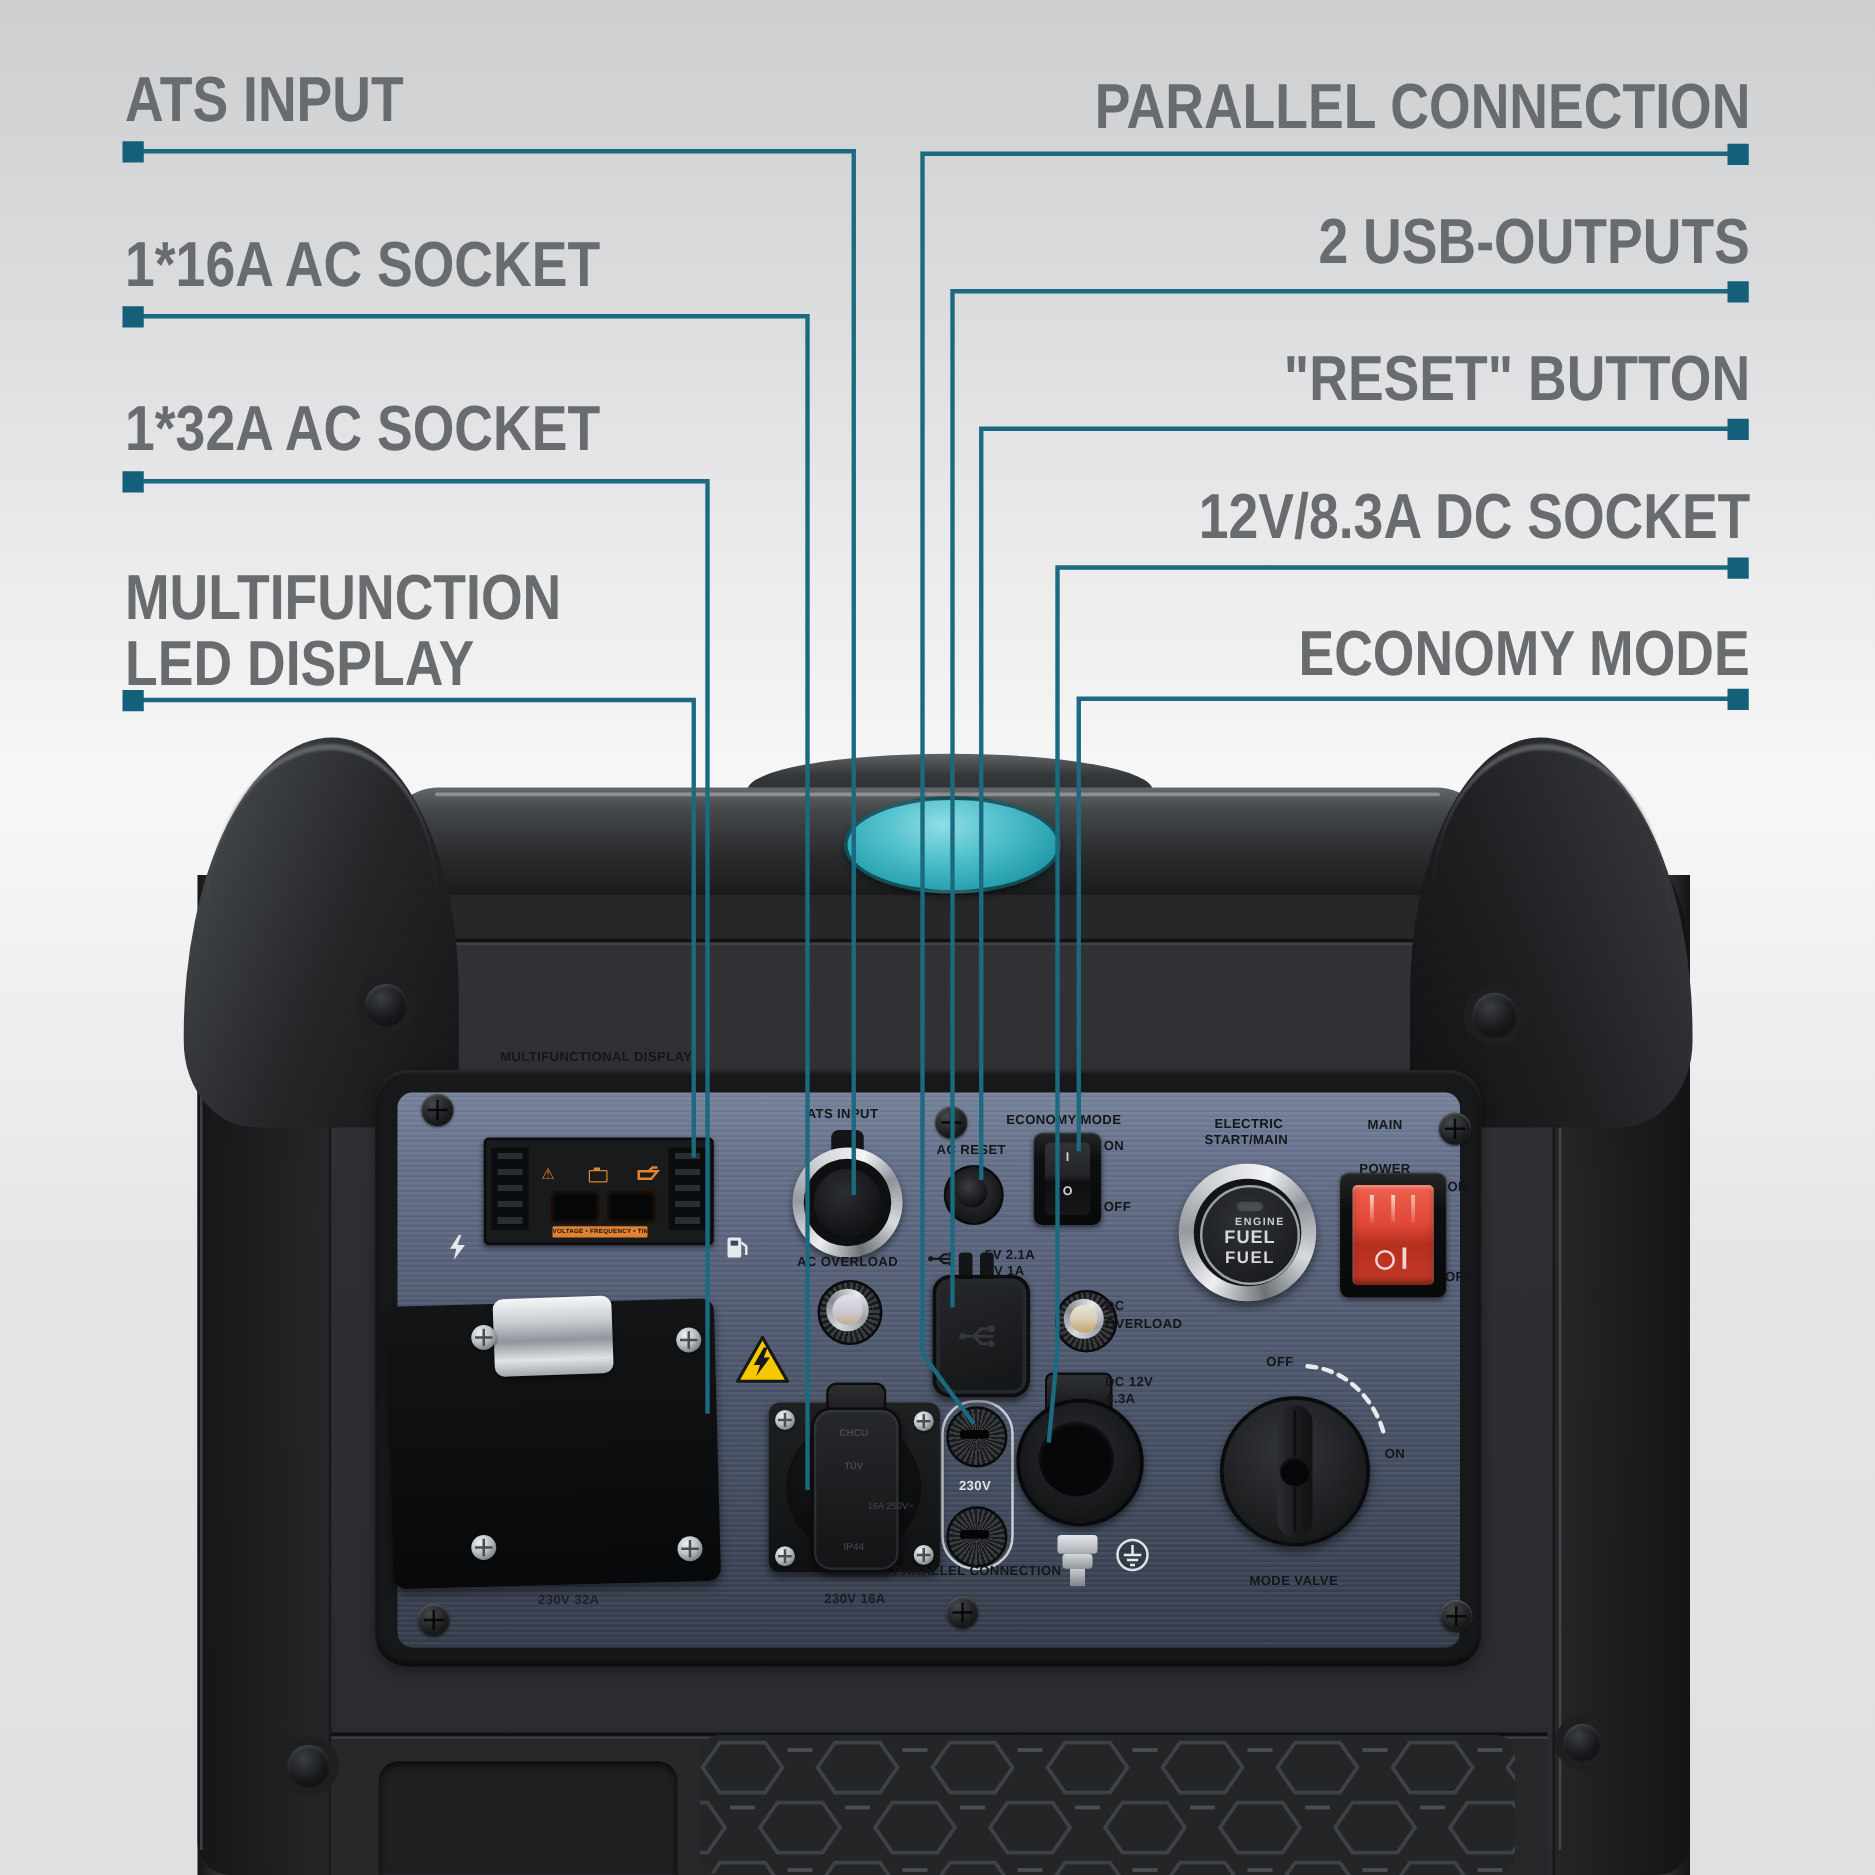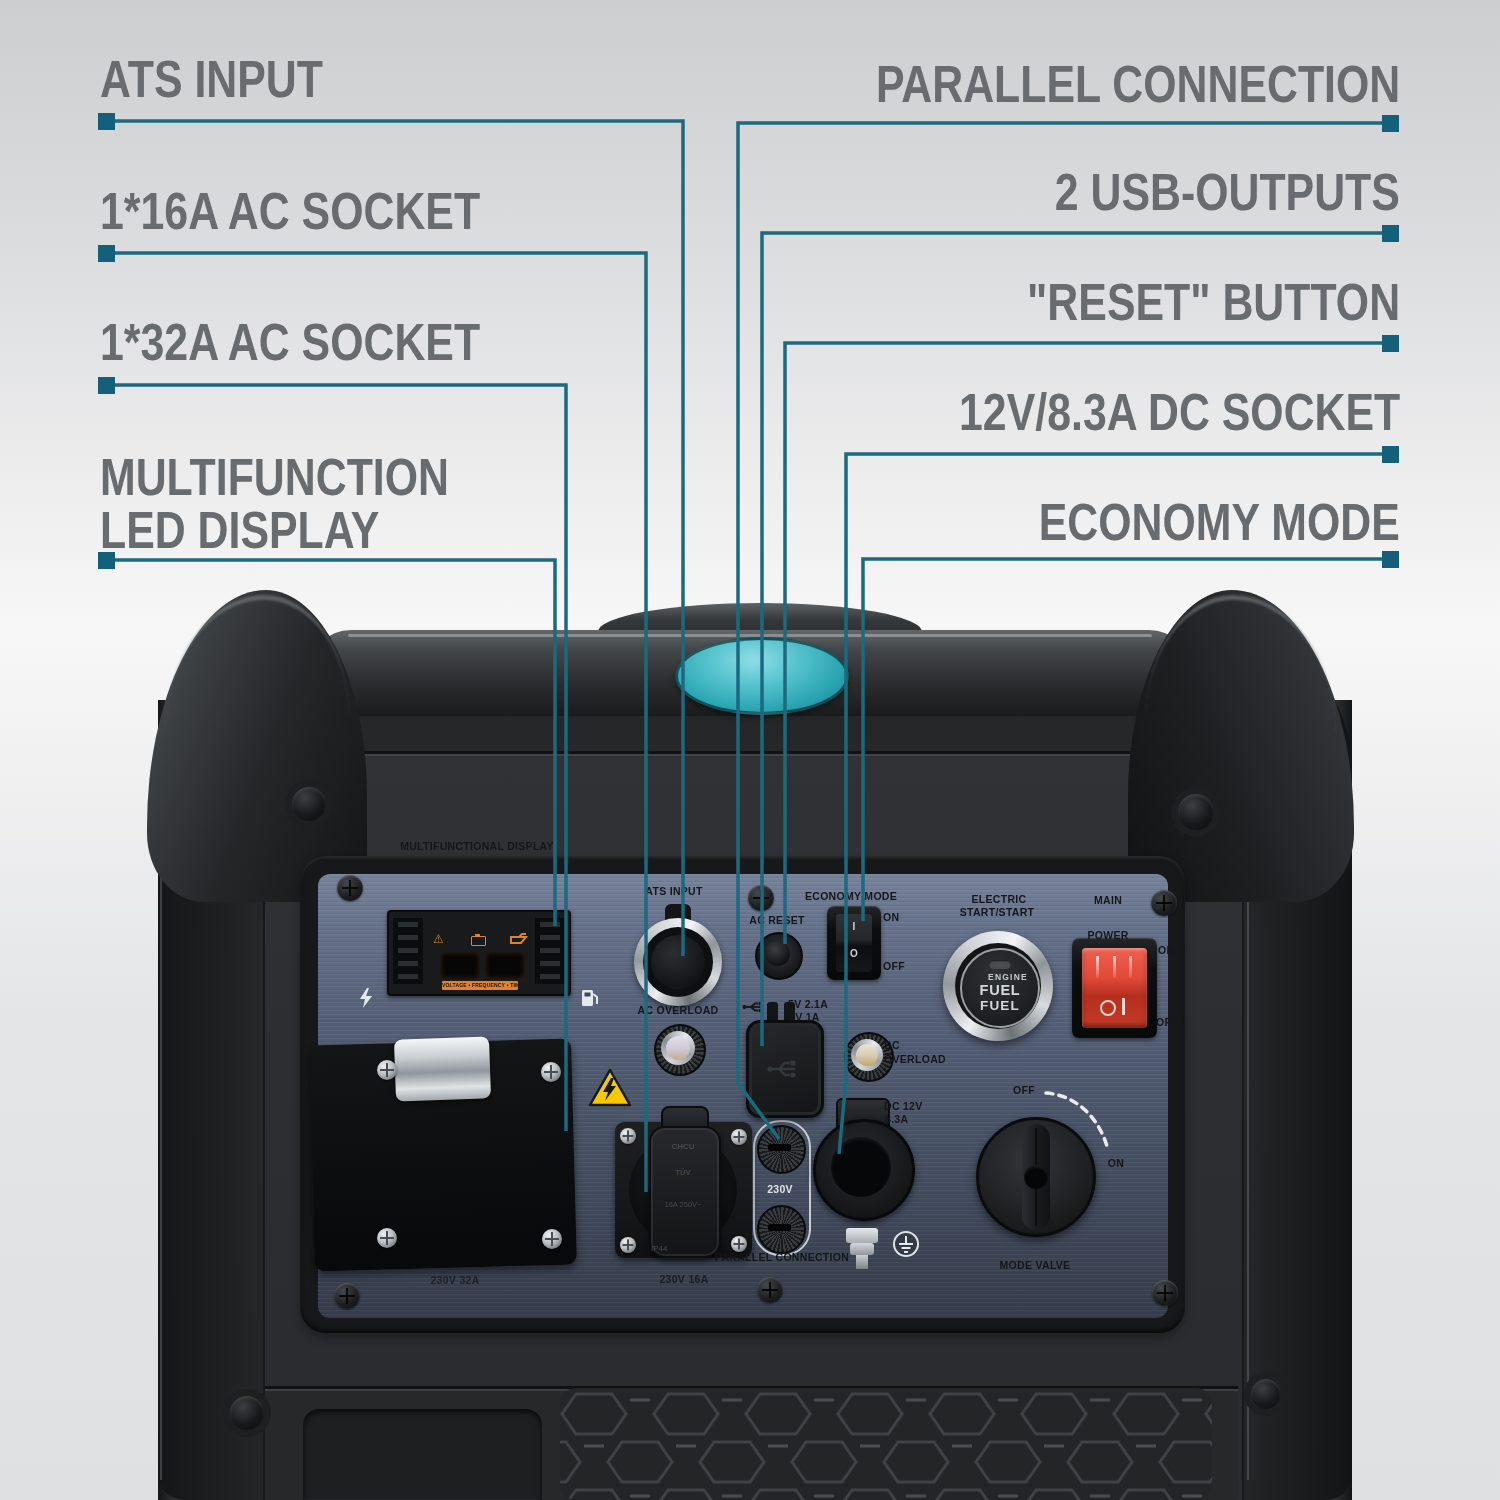--- a/index.html
+++ b/index.html
@@ -238,21 +238,21 @@
   <div class="pl" style="left:884px;top:1039px;width:60px;text-align:left">DC</div>
   <div class="pl" style="left:884px;top:1053px;width:80px;text-align:left">OVERLOAD</div>
 
   <div class="pl" style="left:884px;top:1100px;width:60px;text-align:left">DC 12V</div>
   <div class="pl" style="left:885px;top:1113px;width:60px;text-align:left">8.3A</div>
   <div class="abs" style="left:836px;top:1098px;width:50px;height:30px;border-radius:6px;background:linear-gradient(180deg,#2e3134,#17191b);z-index:12;border:2px solid #0c0d0e"></div>
   <div class="ring" style="left:813px;top:1119px;width:96px;height:96px;z-index:13;background:radial-gradient(circle at 48% 40%,#2b2e31,#17191b 60%,#0b0c0d);border:3px solid #08090a;box-shadow:0 3px 6px rgba(0,0,0,.5)"></div>
   <div class="ring" style="left:831px;top:1137px;width:60px;height:60px;background:#060708;z-index:13;box-shadow:inset 0 2px 4px rgba(255,255,255,.08)"></div>
 
   <div class="pl" style="left:949px;top:893px;width:100px">ELECTRIC</div>
-  <div class="pl" style="left:947px;top:906px;width:100px">START/START</div>
+  <div class="pl" style="left:947px;top:906px;width:100px">START/MAIN</div>
   <div class="ring chrome" style="left:943px;top:931px;width:110px;height:110px;z-index:13;box-shadow:0 4px 8px rgba(0,0,0,.5)"></div>
   <div class="ring" style="left:955px;top:943px;width:86px;height:86px;background:#131416;z-index:13"></div>
   <div class="ring" style="left:960px;top:948px;width:76px;height:76px;border:2px solid #9ba0a5;background:radial-gradient(circle at 45% 35%,#303336,#1c1e20 70%,#141618);z-index:13">
     <div class="abs" style="left:27px;top:10px;width:22px;height:9px;border-radius:5px;background:#4a4e52;box-shadow:inset 0 1px 2px rgba(0,0,0,.7)"></div>
     <div class="abs" style="left:0;top:22px;width:92px;text-align:center;color:#c8ccd0;font-size:8.5px;font-weight:700;letter-spacing:1.2px">ENGINE</div>
     <div class="abs" style="left:0;top:32px;width:76px;text-align:center;color:#d4d8dc;font-size:14.5px;font-weight:700;letter-spacing:.8px">FUEL</div>
     <div class="abs" style="left:0;top:48px;width:76px;text-align:center;color:#d4d8dc;font-size:13.5px;font-weight:700;letter-spacing:1.2px">FUEL</div>
   </div>
 
   <div class="pl" style="left:1078px;top:894px;width:60px">MAIN</div>
@@ -326,22 +326,22 @@
   <div class="cscrew" style="left:620px;top:1128px;width:16px;height:16px"></div>
   <div class="cscrew" style="left:731px;top:1129px;width:16px;height:16px"></div>
   <div class="cscrew" style="left:620px;top:1237px;width:16px;height:16px"></div>
   <div class="cscrew" style="left:731px;top:1236px;width:16px;height:16px"></div>
   <div class="ring" style="left:629px;top:1136px;width:108px;height:108px;background:radial-gradient(circle at 48% 40%,#1b1d1f,#0c0d0e 70%);z-index:13"></div>
   <div class="abs" style="left:661px;top:1106px;width:44px;height:28px;border-radius:8px 8px 0 0;background:linear-gradient(180deg,#2c2f32,#17191b);z-index:13;border:2px solid #0b0c0d"></div>
   <div class="abs" style="left:649px;top:1126px;width:68px;height:128px;border-radius:16px;z-index:13;
        background:linear-gradient(180deg,#26282b 0%,#1b1d1f 55%,#121416 100%);border:2px solid #0b0c0d;box-shadow:inset 0 0 0 2px rgba(70,74,78,.4),0 3px 5px rgba(0,0,0,.5)">
     <div class="abs" style="left:0;top:14px;width:64px;text-align:center;font-size:8px;font-weight:700;color:#484c50">CHCU</div>
     <div class="abs" style="left:0;top:40px;width:64px;text-align:center;font-size:7.5px;font-weight:700;color:#44484c">TÜV</div>
-    <div class="abs" style="left:0;top:72px;width:64px;text-align:center;font-size:7.5px;font-weight:400;color:#44484c">16A 250V~</div>
-    <div class="abs" style="left:0;top:116px;width:64px;font-size:8px;font-weight:400;color:#484c50">IP44</div>
+    <div class="abs" style="left:16px;top:72px;width:64px;text-align:right;font-size:7.5px;font-weight:400;color:#44484c">16A 250V~</div>
+    <div class="abs" style="left:0;top:105px;width:64px;text-align:center;font-size:8px;font-weight:400;color:#484c50">IP44</div>
   </div>
   <div class="pl" style="left:634px;top:1273px;width:100px;opacity:.85">230V 16A</div>
 
   <svg class="lines" width="1500" height="1500" viewBox="0 0 1500 1500">
     <g stroke="#1b6a80" stroke-width="3.5" fill="none">
       <path d="M114,121 H683 V956"></path>
       <path d="M114,253 H646 V1192"></path>
       <path d="M114,385 H566 V1131"></path>
       <path d="M114,560 H555 V926"></path>
       <path d="M1384,123 H738 V1083 L779,1139"></path>

